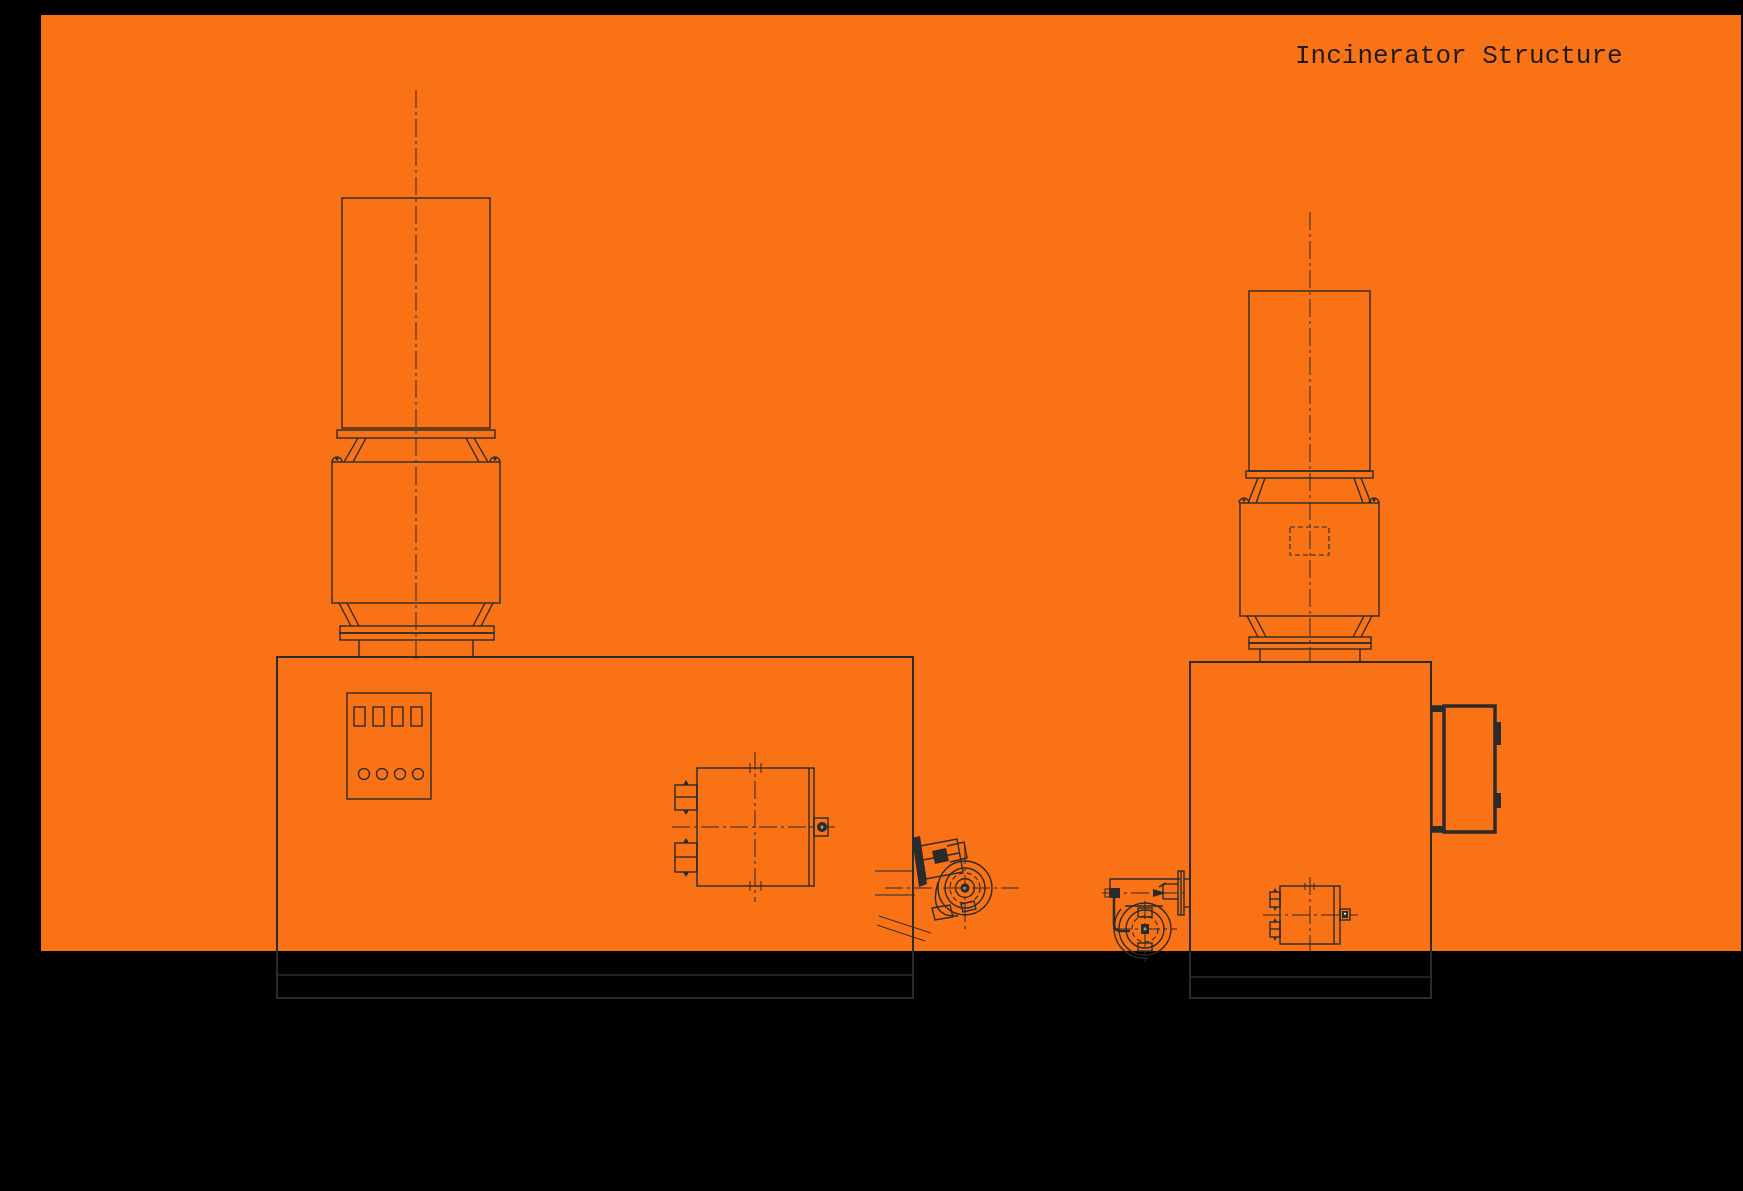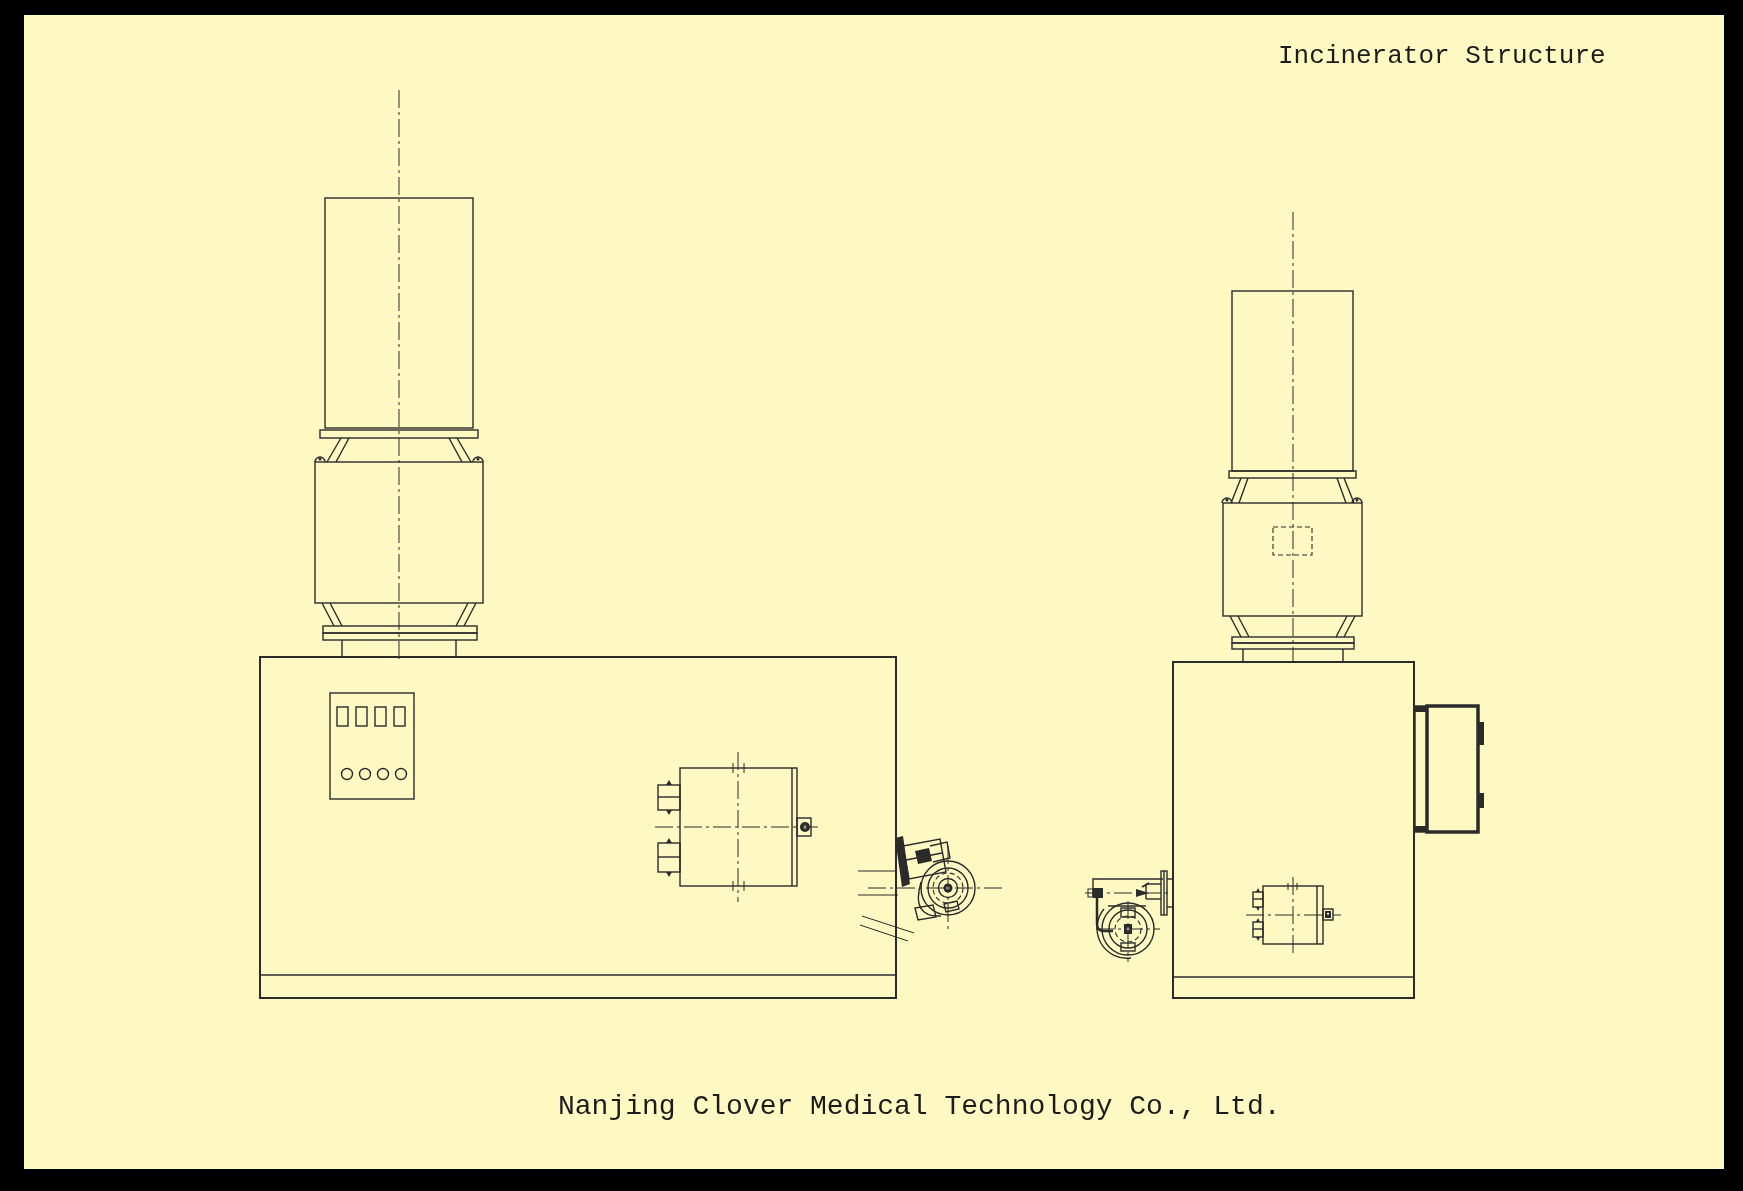--- a/index.html
+++ b/index.html
@@ -4,22 +4,22 @@
 <style>
   html,body{margin:0;padding:0;}
   body{
     width:1743px;height:1191px;
     background:#000;
     position:relative;
     font-family:"Liberation Mono","DejaVu Sans Mono",monospace;
     overflow:hidden;
   }
   .sheet{
-    position:absolute;left:24px;top:15px;width:1700px;height:1154px;
-    background:#fef9c3;
+    position:absolute;left:41px;top:15px;width:1700px;height:936px;
+    background:#f97316;
   }
   .title{
     position:absolute;left:1254px;top:26px;
     font-size:26px;color:#1c1c1c;white-space:nowrap;letter-spacing:0px;
   }
   .footer{
     position:absolute;left:534px;top:1076px;
     font-size:28px;color:#1c1c1c;white-space:nowrap;letter-spacing:0px;
   }
   svg{position:absolute;left:0;top:0;}
@@ -205,14 +205,13 @@
           <circle cx="1328" cy="914" r="1.2" class="wfill"></circle>
         </g>
         <path class="thin" d="M1288,883 v7 M1297,883 v7"></path>
         <line class="cl" x1="1293" y1="877" x2="1293" y2="953"></line>
         <line class="cl" x1="1246" y1="915" x2="1341" y2="915"></line>
       </g>
     </g>
   </svg>
 
   <div class="title">Incinerator Structure</div>
-  <div class="footer">Nanjing Clover Medical Technology Co., Ltd.</div>
 </div>
 
 </body></html>

